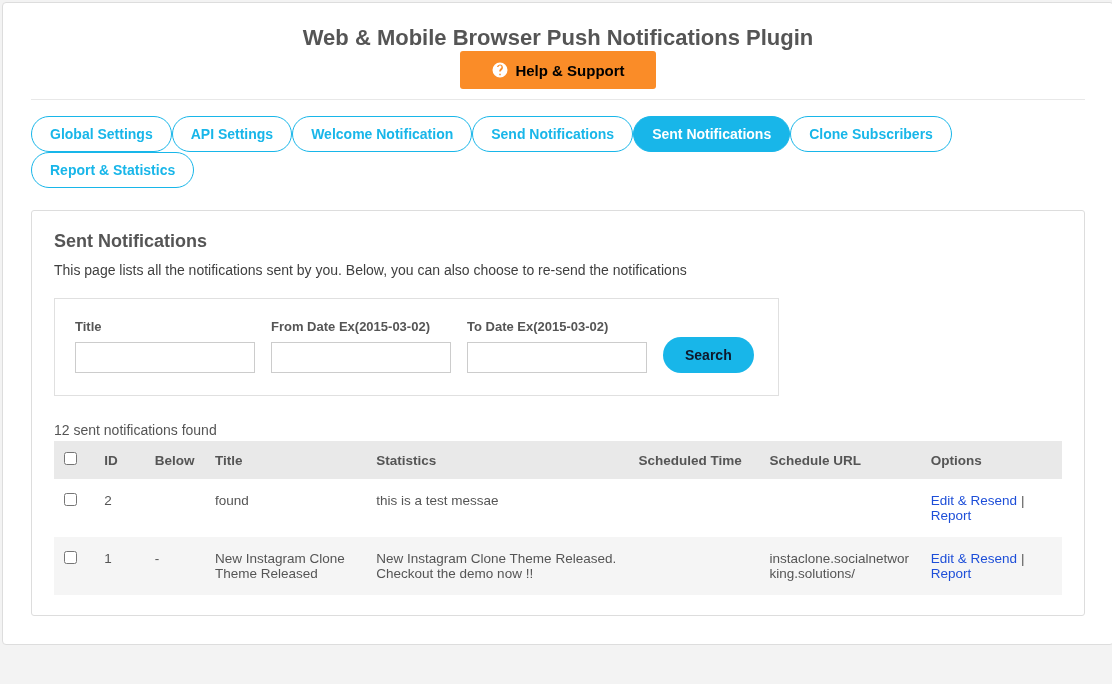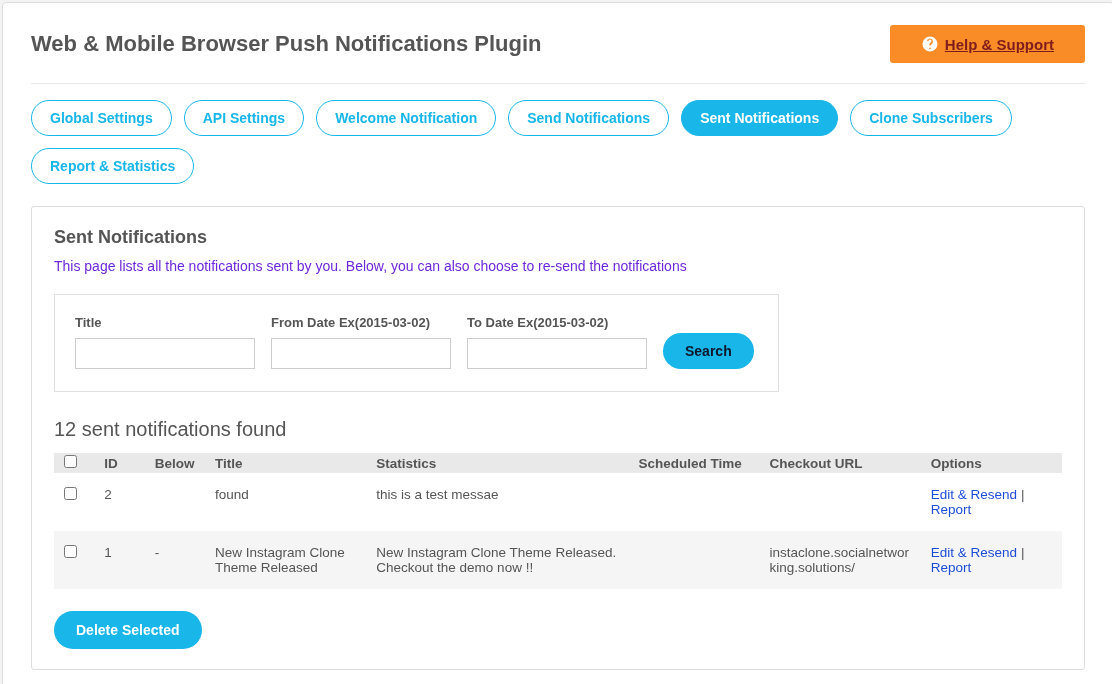--- a/index.html
+++ b/index.html
@@ -1,38 +1,38 @@
 <!DOCTYPE html>
 <html><head>
 <meta charset="utf-8">
 <style>
   * { box-sizing: border-box; margin: 0; padding: 0; }
   body { font-family: Arial, Helvetica, sans-serif; background: #f3f3f3; padding: 2px; }
   .card { background: #fff; border: 1px solid #ddd; border-radius: 4px; padding: 22px 28px 28px; width: 1112px; }
-  .header-row { display: flex; justify-content: space-between; align-items: center; margin-bottom: 20px; }
+  .header-row { display: flex; justify-content: space-between; align-items: center; margin-bottom: 10px; flex-direction: column; }
   .page-title { font-size: 22px; font-weight: bold; color: #555; }
-  .help-btn { background: #fa8c28; color: #7f1d1d; border: none; border-radius: 3px; padding: 10px 31px; font-size: 15px; font-weight: bold; cursor: pointer; display: inline-flex; align-items: center; gap: 6px; text-decoration: underline; }
+  .help-btn { background: #fa8c28; color: #000000; border: none; border-radius: 3px; padding: 10px 31px; font-size: 15px; font-weight: bold; cursor: pointer; display: inline-flex; align-items: center; gap: 6px; }
   .help-btn svg { width: 18px; height: 18px; fill: #fff; }
   .hr { border-top: 1px solid #e8e8e8; margin-bottom: 16px; }
-  .tabs { display: flex; flex-wrap: wrap; gap: 12px; margin-bottom: 22px; }
+  .tabs { display: flex; flex-wrap: wrap; margin-bottom: 22px; }
   .pill { border: 1px solid #18b6e9; background: #fff; color: #18b6e9; border-radius: 999px; padding: 9px 18px; font-size: 14px; font-weight: bold; cursor: pointer; }
   .pill.active { background: #18b6e9; color: #fff; border-color: #18b6e9; }
   .panel { border: 1px solid #ddd; border-radius: 3px; padding: 20px 22px; }
   .panel-title { font-size: 18px; font-weight: bold; color: #555; margin-bottom: 10px; }
-  .panel-desc { font-size: 14px; color: #6d28d9; margin-bottom: 20px; }
+  .panel-desc { font-size: 14px; color: #404040; margin-bottom: 20px; }
   .search-box { border: 1px solid #e0e0e0; padding: 20px 20px 22px; background: #fff; width: 725px; margin-bottom: 26px; }
   .search-row { display: flex; align-items: flex-end; gap: 16px; }
   .field { display: flex; flex-direction: column; gap: 8px; }
   .field label { font-size: 13px; color: #555; font-weight: bold; }
   .field input { border: 1px solid #ccc; padding: 7px 8px; font-size: 13px; width: 180px; }
   .search-btn { background: #18b6e9; color: #0f172a; border: none; border-radius: 999px; padding: 10px 22px; font-size: 14px; font-weight: bold; cursor: pointer; }
-  .count-text { font-size: 20px; color: #555; margin-bottom: 12px; }
+  .count-text { font-size: 14px; color: #555; margin-bottom: 3px; }
   table { width: 100%; border-collapse: collapse; font-size: 13.5px; color: #555; }
   thead tr { background: #e9e9e9; }
-  th { text-align: left; font-weight: bold; padding: 2px 10px; color: #555; }
+  th { text-align: left; font-weight: bold; padding: 11px 10px; color: #555; }
   tbody tr:nth-child(odd) { background: #fff; }
   tbody tr:nth-child(even) { background: #f5f5f5; }
   td { padding: 14px 10px; vertical-align: top; }
   .col-check  { width: 40px; }
   .col-id     { width: 50px; }
   .col-icon   { width: 55px; }
   .col-title  { width: 160px; }
   .col-desc   { width: 260px; }
   .col-sched  { width: 130px; }
   .col-url    { width: 160px; word-break: break-all; }
@@ -94,21 +94,21 @@
 
     <table>
       <thead>
         <tr>
           <th class="col-check"><input type="checkbox" style=""></th>
           <th class="col-id">ID</th>
           <th class="col-icon">Below</th>
           <th class="col-title">Title</th>
           <th class="col-desc">Statistics</th>
           <th class="col-sched">Scheduled Time</th>
-          <th class="col-url">Checkout URL</th>
+          <th class="col-url">Schedule URL</th>
           <th class="col-opts">Options</th>
         </tr>
       </thead>
       <tbody id="table-body">
           <tr>
             <td class="col-check"><input type="checkbox" style=""></td>
             <td class="col-id">2</td>
             <td class="col-icon"></td>
             <td class="col-title">found</td>
             <td class="col-desc">this is a test messae</td>
@@ -122,16 +122,15 @@
             <td class="col-icon">-</td>
             <td class="col-title">New Instagram Clone Theme Released</td>
             <td class="col-desc">New Instagram Clone Theme Released. Checkout the demo now !!</td>
             <td class="col-sched"></td>
             <td class="col-url">instaclone.socialnetworking.solutions/</td>
             <td class="col-opts"><a class="link">Edit &amp; Resend</a> | <a class="link">Report</a></td>
           </tr>
         </tbody>
     </table>
 
-    <button class="delete-btn">Delete Selected</button>
   </div>
 
 </div>
 
 </body></html>

